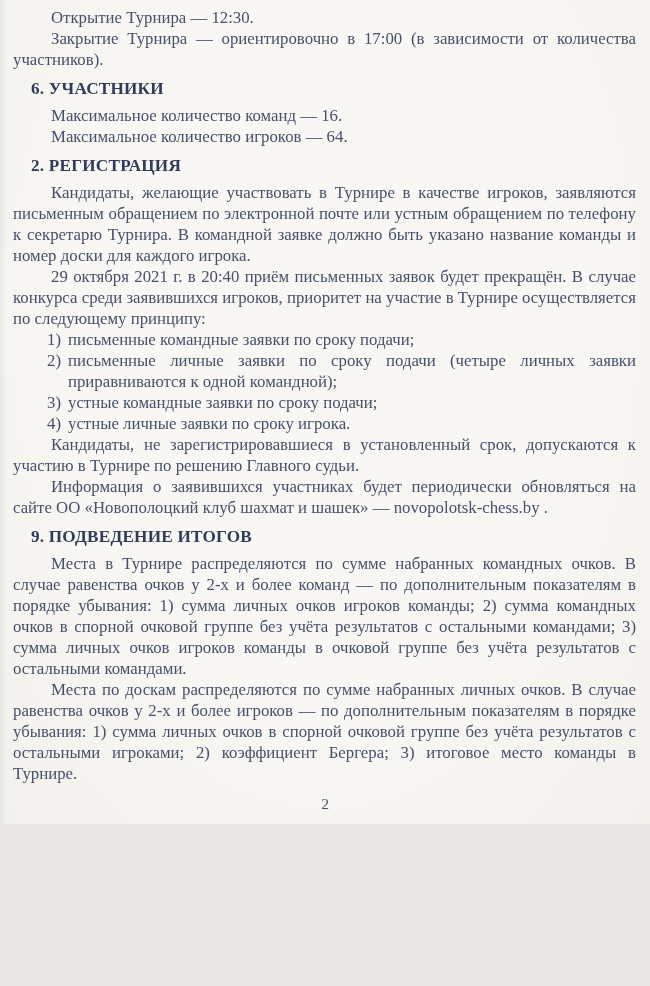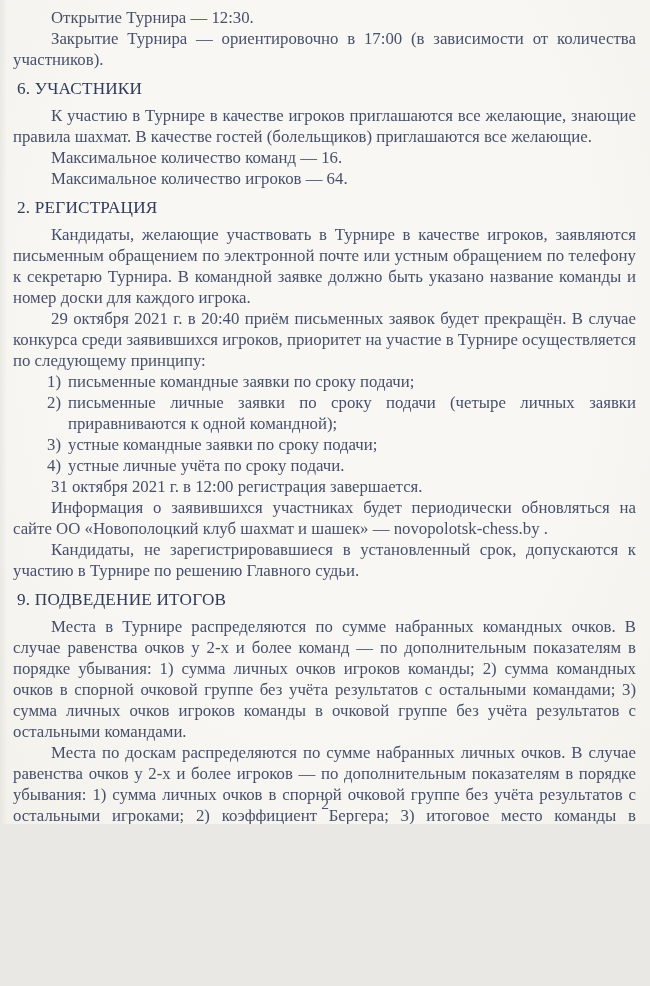--- a/index.html
+++ b/index.html
@@ -23,24 +23,24 @@
     font-size: 16.8px;
     line-height: 21px;
     color: #46506b;
   }
   .para {
     margin: 0;
     text-align: justify;
     text-indent: 38px;
   }
   h2.sec {
-    margin: 8px 0 6px 4px;
+    margin: 8px 0 6px 18px;
     font-size: 17.2px;
     line-height: 21px;
-    font-weight: normal;
+    font-weight: bold;
     color: #303b5b;
     letter-spacing: 0.2px;
   }
   .olist { margin: 0; padding: 0; }
   .li { display: flex; }
   .li .num {
     flex: 0 0 21px;
     margin-left: 34px;
   }
   .li .txt {
@@ -59,21 +59,20 @@
 </style>
 </head>
 <body>
 
 <div class="page">
 
   <p class="para">Открытие Турнира — 12:30.</p>
   <p class="para">Закрытие Турнира — ориентировочно в 17:00 (в зависимости от количества участников).</p>
 
   <h2 class="sec">6. УЧАСТНИКИ</h2>
-  <p class="para">К участию в Турнире в качестве игроков приглашаются все желающие, знающие правила шахмат. В качестве гостей (болельщиков) приглашаются все желающие.</p>
   <p class="para">Максимальное количество команд — 16.</p>
   <p class="para">Максимальное количество игроков — 64.</p>
 
   <h2 class="sec">2. РЕГИСТРАЦИЯ</h2>
   <p class="para">Кандидаты, желающие участвовать в Турнире в качестве игроков, заявляются письменным обращением по электронной почте или устным обращением по телефону к секретарю Турнира. В командной заявке должно быть указано название команды и номер доски для каждого игрока.</p>
   <p class="para">29 октября 2021 г. в 20:40 приём письменных заявок будет прекращён. В случае конкурса среди заявившихся игроков, приоритет на участие в Турнире осуществляется по следующему принципу:</p>
 
   <div class="olist">
     <div class="li">
       <span class="num">1)</span>
@@ -82,27 +81,26 @@
     <div class="li">
       <span class="num">2)</span>
       <span class="txt">письменные личные заявки по сроку подачи (четыре личных заявки приравниваются к одной командной);</span>
     </div>
     <div class="li">
       <span class="num">3)</span>
       <span class="txt">устные командные заявки по сроку подачи;</span>
     </div>
     <div class="li">
       <span class="num">4)</span>
-      <span class="txt">устные личные учёта по сроку подачи.</span>
+      <span class="txt">устные личные заявки по сроку игрока.</span>
     </div>
   </div>
 
-  <p class="para">31 октября 2021 г. в 12:00 регистрация завершается.</p>
+  <p class="para">Кандидаты, не зарегистрировавшиеся в установленный срок, допускаются к участию в Турнире по решению Главного судьи.</p>
   <p class="para">Информация о заявившихся участниках будет периодически обновляться на сайте ОО «Новополоцкий клуб шахмат и шашек» — novopolotsk-chess.by .</p>
-  <p class="para">Кандидаты, не зарегистрировавшиеся в установленный срок, допускаются к участию в Турнире по решению Главного судьи.</p>
 
   <h2 class="sec">9. ПОДВЕДЕНИЕ ИТОГОВ</h2>
   <p class="para">Места в Турнире распределяются по сумме набранных командных очков. В случае равенства очков у 2-х и более команд — по дополнительным показателям в порядке убывания: 1) сумма личных очков игроков команды; 2) сумма командных очков в спорной очковой группе без учёта результатов с остальными командами; 3) сумма личных очков игроков команды в очковой группе без учёта результатов с остальными командами.</p>
   <p class="para">Места по доскам распределяются по сумме набранных личных очков. В случае равенства очков у 2-х и более игроков — по дополнительным показателям в порядке убывания: 1) сумма личных очков в спорной очковой группе без учёта результатов с остальными игроками; 2) коэффициент Бергера; 3) итоговое место команды в Турнире.</p>
 
   <div class="pagenum">2</div>
 
 </div>
 
 </body></html>

